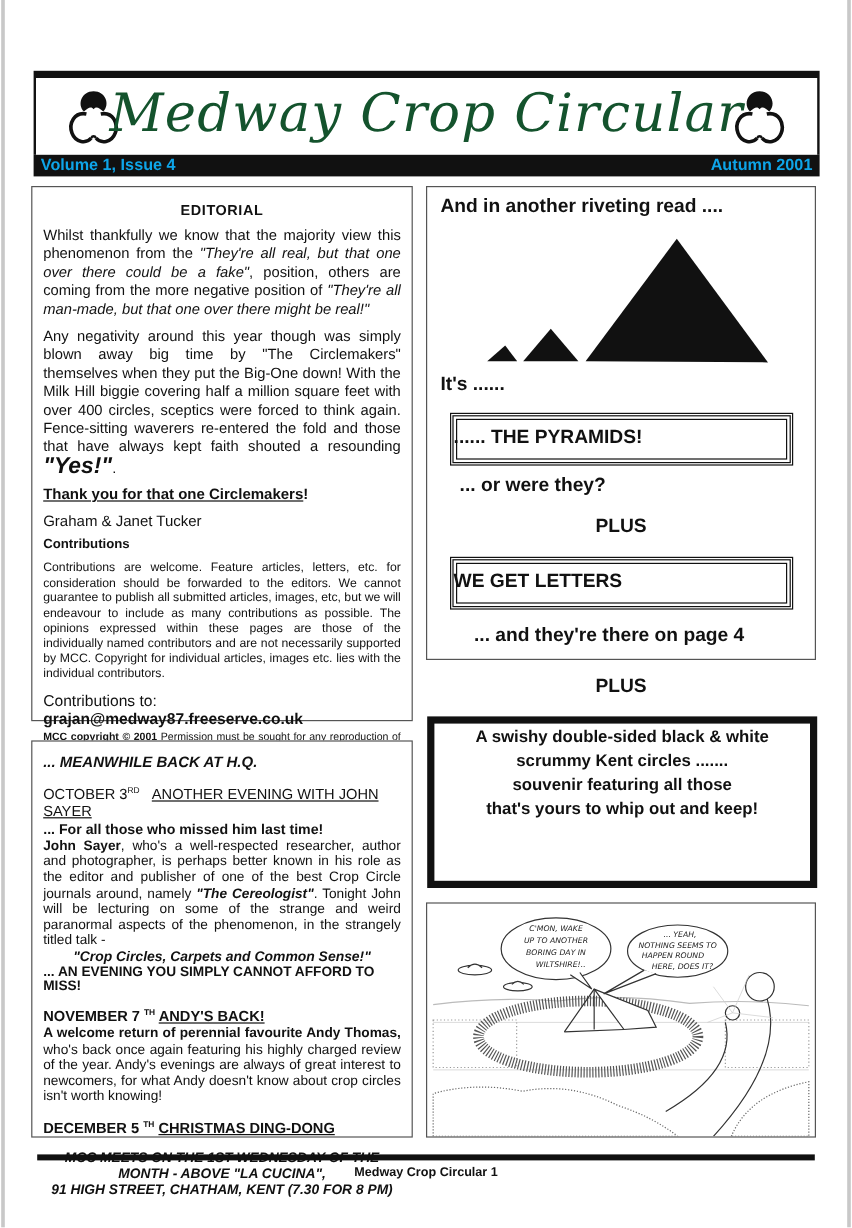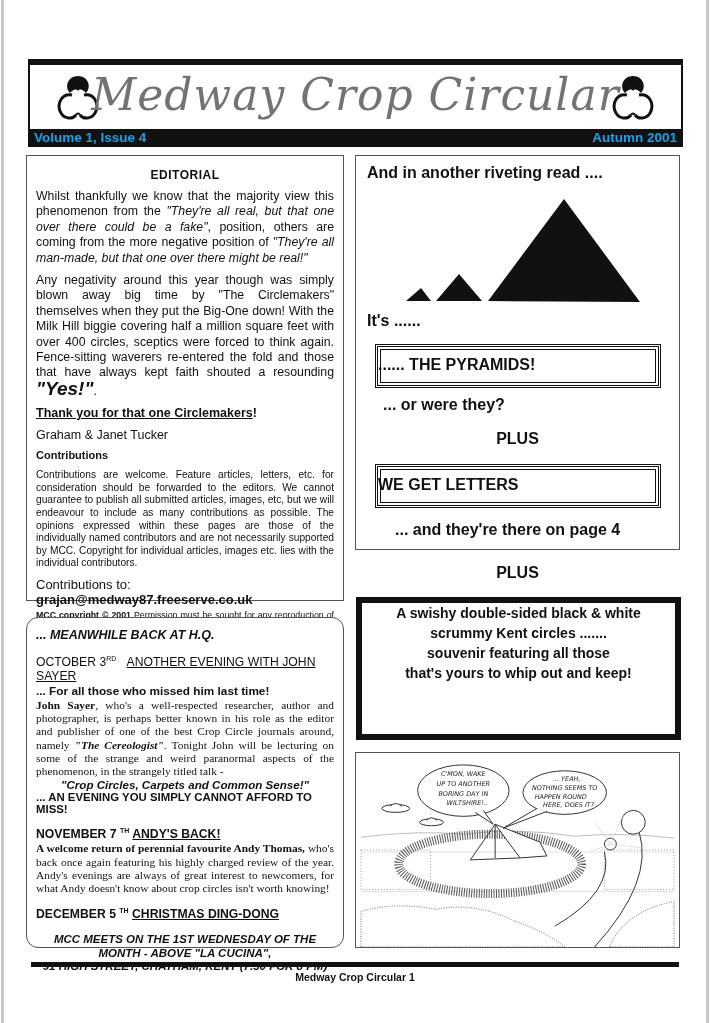--- a/index.html
+++ b/index.html
@@ -5,21 +5,21 @@
   * { box-sizing: border-box; margin: 0; padding: 0; }
   html, body { width: 710px; height: 1023px; background: #ffffff; overflow: hidden; }
   body { position: relative; font-family: "Liberation Sans", sans-serif; color: #111; }
   .edge-left { position: absolute; left: 1px; top: 0; width: 3px; height: 1023px; background: #c8c8c8; }
   .edge-right { position: absolute; right: 1px; top: 0; width: 3px; height: 1023px; background: #c8c8c8; }
 
   
   .masthead { position: absolute; left: 28px; top: 59px; width: 655px; height: 88px; }
   .mast-topbar { position: absolute; left: 0; top: 0; width: 100%; height: 6px; background: #111; }
   .mast-body { position: absolute; left: 0; top: 6px; width: 100%; height: 64px; border-left: 2px solid #111; border-right: 2px solid #111; background: #fff; }
-  .mast-title { position: absolute; left: 0; right: 0; top: 4px; text-align: center; font-family: "DejaVu Serif", serif; font-style: italic; font-size: 44px; letter-spacing: 1px; color: #737373; }
+  .mast-title { position: absolute; left: 0; right: 0; top: 4px; text-align: center; font-family: "DejaVu Serif", serif; font-style: italic; font-size: 44px; letter-spacing: 1px; color: #14532d; }
   .trefoil { position: absolute; top: 8px; width: 44px; height: 50px; }
   .trefoil.left { left: 26px; }
   .trefoil.right { right: 26px; }
   .mast-bar { position: absolute; left: 0; top: 70px; width: 100%; height: 18px; background: #111; color: #0ea5e9; font-weight: bold; font-size: 13.5px; line-height: 18px; padding: 0 6px; display: flex; justify-content: space-between; }
 
   
   .box { position: absolute; border: 1px solid #555; background: #fff; }
 
   
   .editorial { left: 26px; top: 155px; width: 318px; height: 446px; padding: 12px 9px 0 9px; }
@@ -31,28 +31,28 @@
   .thanks u { text-decoration: underline; }
   .author { font-size: 12.5px; margin-bottom: 7px; }
   .contrib-h { font-size: 11px; font-weight: bold; margin-bottom: 8px; }
   .small-p { font-size: 10.2px; line-height: 12.6px; text-align: justify; margin-bottom: 7px; }
   .contrib-to { font-size: 13px; margin-bottom: 3px; }
   .contrib-to b { font-weight: bold; }
   .copyright { font-size: 8.8px; line-height: 11px; text-align: justify; }
   .copyright b { font-weight: bold; }
 
   
-  .hq { left: 26px; top: 617px; width: 318px; height: 331px; padding: 10px 9px 0 9px; border-radius: 12px; }
+  .hq { left: 26px; top: 617px; width: 318px; height: 331px; padding: 10px 9px 0 9px; }
   .hq-title { font-size: 12.5px; font-weight: bold; font-style: italic; margin-bottom: 13px; }
   .ev-head { font-size: 12.2px; margin-bottom: 1px; }
   .ev-head u { text-decoration: underline; }
   .ev-head sup { font-size: 7px; vertical-align: super; }
   .ev-head.bold { font-weight: bold; }
   .ev-sub { font-size: 11.8px; font-weight: bold; margin-bottom: 1px; }
-  .ev-p { font-size: 11.4px; line-height: 13.2px; text-align: justify; font-family: Liberation Serif, serif; }
+  .ev-p { font-size: 11.4px; line-height: 13.2px; text-align: justify; }
   .ev-p b { font-weight: bold; }
   .ev-center { font-size: 11.6px; font-weight: bold; font-style: italic; text-align: center; }
   .ev-caps { font-size: 11.4px; font-weight: bold; margin-bottom: 12px; }
   .gap { height: 12px; }
   .meets { font-size: 11.5px; font-weight: bold; font-style: italic; text-align: center; line-height: 13.5px; margin-top: 12px; }
 
   
   .riveting { left: 355px; top: 155px; width: 325px; height: 395px; padding: 8px 11px 0 11px; }
   .riv-title { font-size: 16px; font-weight: bold; }
   .pyramids { position: absolute; left: 40px; top: 40px; width: 260px; height: 110px; }

